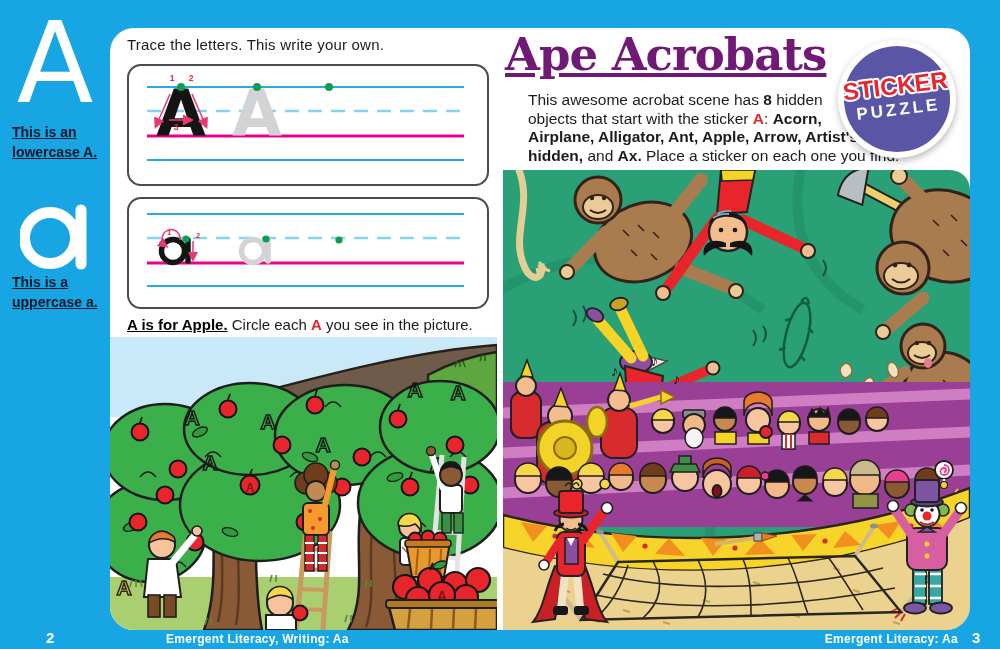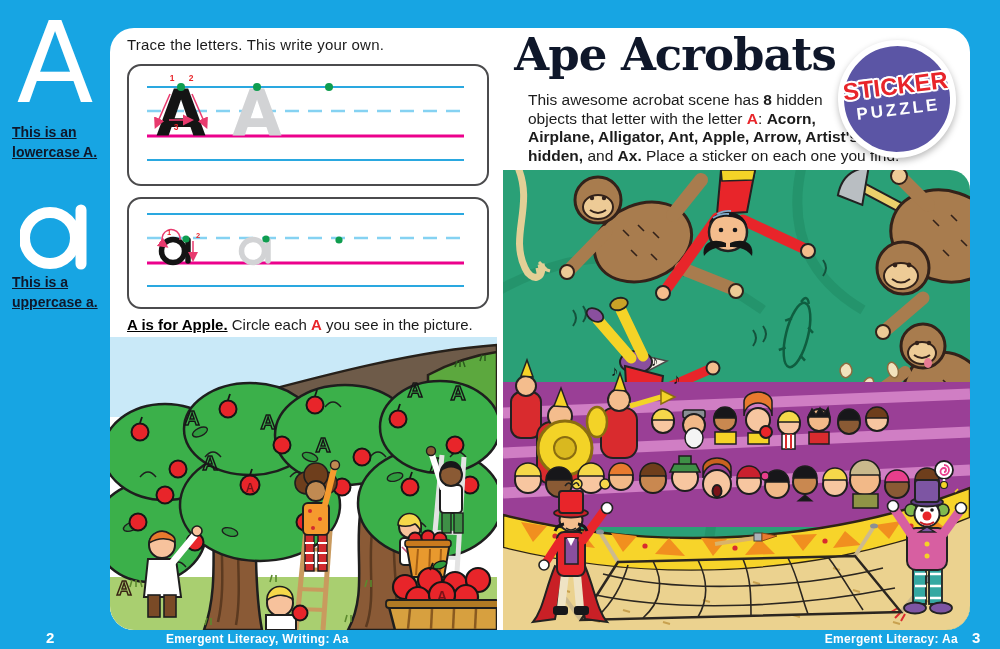--- a/index.html
+++ b/index.html
@@ -12,22 +12,22 @@
       font-family:"DejaVu Sans",sans-serif;font-size:112px;line-height:1.02;font-weight:400;}
   .side-cap{left:12px;width:100px;color:#0f172a;font-weight:bold;font-size:14px;line-height:20px;text-decoration:underline;}
   
   .instruction{left:127px;top:36px;font-size:15px;color:#1b1b1b;letter-spacing:.2px;}
   .trace-box{left:127px;width:358px;background:#fff;border:2.5px solid #4B4B4D;border-radius:14px;}
   .caption{left:127px;top:316px;font-size:15px;color:#1b1b1b;}
   .caption .red{color:#000000;font-weight:bold;text-decoration:underline;}
   .caption .redletter{color:#E8252A;font-weight:bold;}
   .art-wrap{overflow:hidden;background:#fff;}
   
-  .rp-title{left:505px;top:28px;width:340px;text-align:center;color:#0f172a;
-      font-family:"DejaVu Serif",serif;font-weight:700;font-size:45px;letter-spacing:-1px;}
+  .rp-title{left:505px;top:28px;width:340px;text-align:left;color:#701a75;
+      font-family:"DejaVu Serif",serif;font-weight:700;font-size:45px;letter-spacing:-1px;text-decoration:underline;}
   .rp-intro{left:528px;top:91px;font-size:15.5px;line-height:18.5px;color:#1b1b1b;}
   .rp-intro b{font-weight:bold;}
   .rp-intro .redletter{color:#E8252A;font-weight:bold;}
   .badge{left:838px;top:40px;width:106px;height:106px;background:#5B55A5;border:6px solid #fff;
       border-radius:50%;box-shadow:0 3px 7px rgba(0,0,0,.28);transform:rotate(-7deg);}
   .badge-l1{left:-18px;top:26px;width:142px;text-align:center;color:#E8252A;font-weight:bold;font-size:24px;
       text-shadow:-2px 0 #fff,2px 0 #fff,0 -2px #fff,0 2px #fff,-1.5px -1.5px #fff,1.5px 1.5px #fff,-1.5px 1.5px #fff,1.5px -1.5px #fff;}
   .badge-l2{left:0;top:54px;width:106px;text-align:center;color:#fff;font-weight:bold;font-size:17px;letter-spacing:3px;}
   
   .foot{color:#fff;font-weight:bold;}
@@ -309,21 +309,21 @@
       <path d="M160,245 l2,-7 M166,245 l0,-7"></path>
           <path d="M235,285 l2,-7 M241,285 l0,-7"></path>
       <path d="M95,288 l2,-7 M101,288 l0,-7"></path>
     </g>
   </svg>
   </div>
 
   <div class="abs rp-title">Ape Acrobats</div>
   <div class="abs rp-intro">
     <div><span>This awesome acrobat scene has </span><b>8</b><span> hidden</span></div>
-    <div><span>objects that letter with the letter </span><span class="redletter">A</span><span>: </span><b>Acorn,</b></div>
+    <div><span>objects that start with the sticker </span><span class="redletter">A</span><span>: </span><b>Acorn,</b></div>
     <div><b>Airplane, Alligator, Ant, Apple, Arrow, Artist's</b></div>
     <div><b>hidden,</b><span> and </span><b>Ax.</b><span> Place a sticker on each one you find.</span></div>
   </div>
 
   <div class="abs badge">
     <div class="abs badge-l1">STICKER</div>
     <div class="abs badge-l2">PUZZLE</div>
   </div>
 
   <div class="abs art-wrap" style="left:503px;top:170px;width:467px;height:460px;border-top-right-radius:20px;border-bottom-right-radius:24px;">

